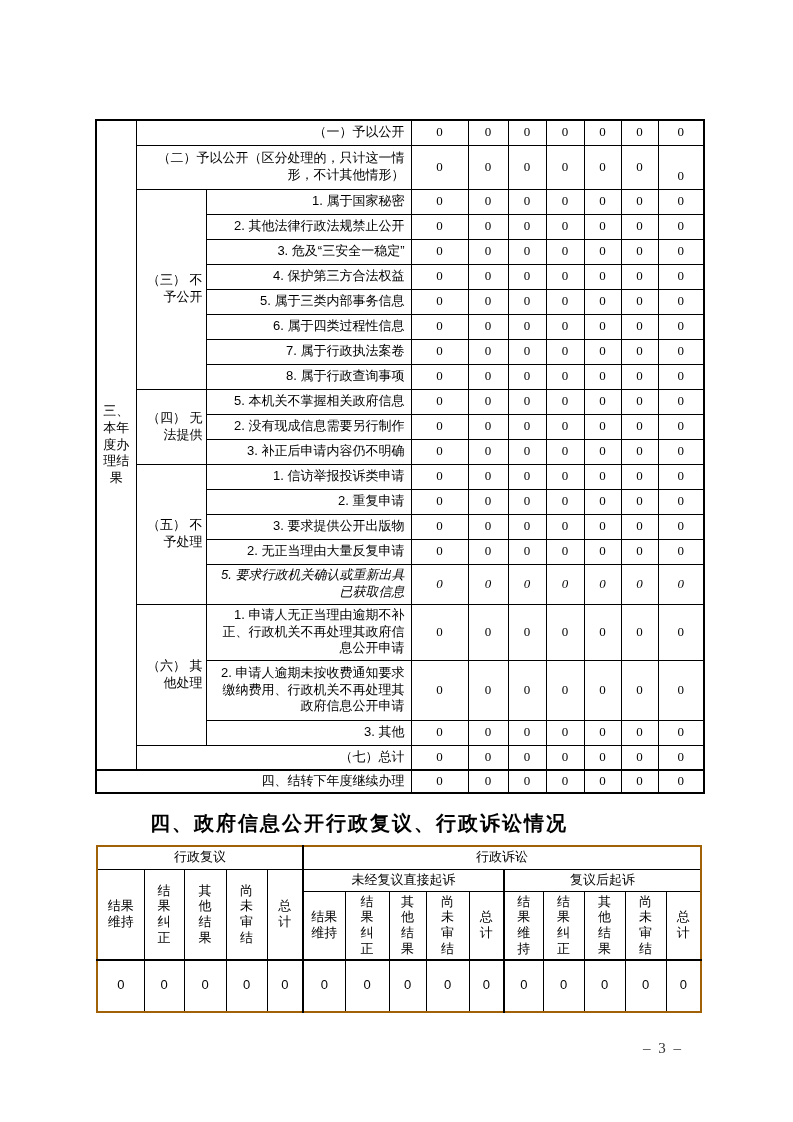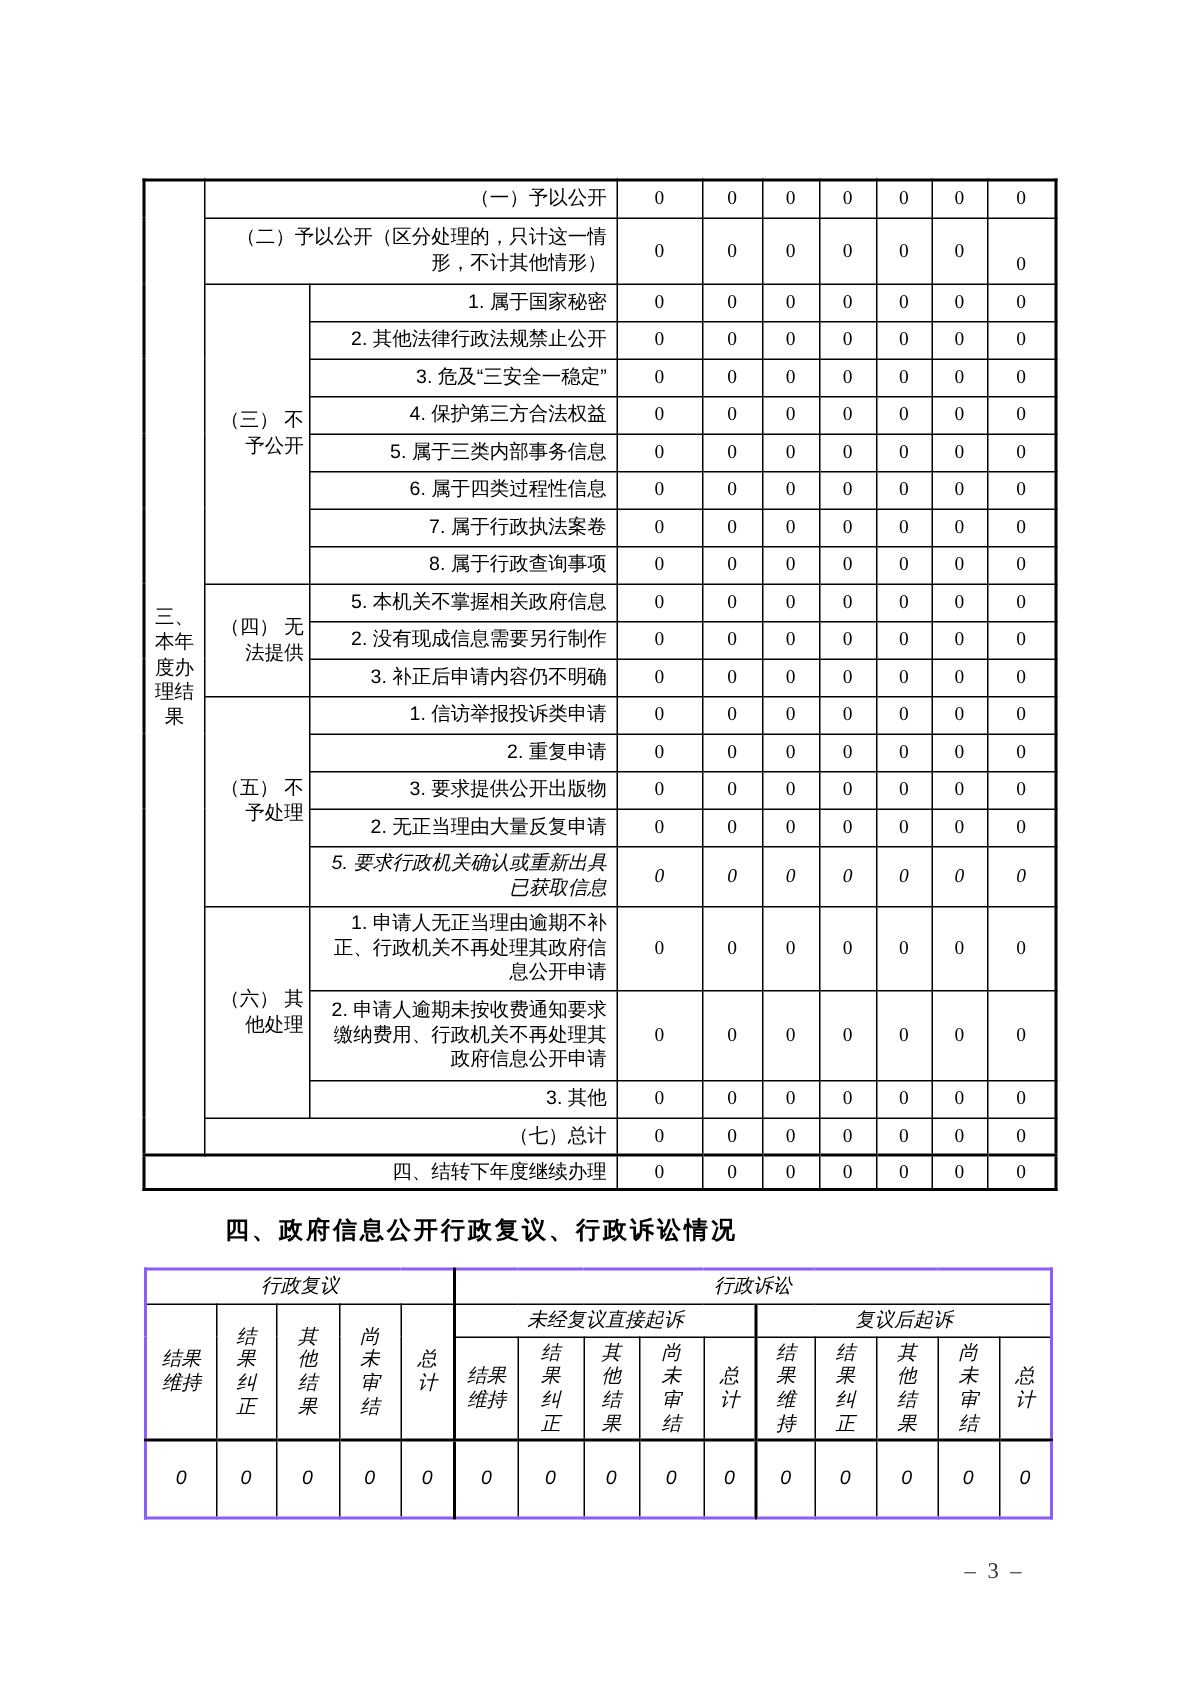--- a/index.html
+++ b/index.html
@@ -15,29 +15,29 @@
   .t1{position:absolute;left:95px;top:119px;width:608px;border:2px solid #000;}
   .t1 .side{text-align:center;padding:2px 6px;}
   .t1 .grp{text-align:right;padding:2px 3px;margin-top:44px;}
   .t1 .lab{text-align:right;padding:2px 6px;}
   .t1 .val{text-align:center;font-family:"Liberation Serif","DejaVu Serif",serif;padding:0;}
   .t1 .vb{vertical-align:bottom;padding-bottom:4px;}
   tr.h25{height:25px;} tr.h26{height:14px;} tr.h44{height:44px;}
   tr.h40{height:40px;font-style:italic;} tr.h56{height:56px;} tr.h60{height:60px;}
   .bt2 td{border-top:2px solid #000;}
   
-  .t2{position:absolute;left:96px;top:845px;width:604px;border:2px solid #8b5cf6;font-style:italic;}
+  .t2{position:absolute;left:96px;top:845px;width:604px;border:2px solid #a16207;}
   .t2 td{text-align:center;}
   .t2 .gh{font-size:13px;padding:1px 0;}
   .t2 .vh{line-height:1.22;padding:2px 0;}
   .t2 .val{font-size:13px;padding:0;}
   .t2 .bl2{border-left:2px solid #000;}
   tr.h23{height:23px;} tr.h22{height:22px;} tr.h66{height:66px;} tr.h52{height:52px;}
   
-  .sec-title{position:absolute;left:150px;font-size:16px;font-weight:bold;
+  .sec-title{position:absolute;left:150px;font-size:20px;font-weight:bold;
              letter-spacing:2px;white-space:nowrap;}
   .sec4{top:810px;}
   .sec5{top:1016px;}
   .pagenum{position:absolute;left:643px;top:1040px;font-size:15px;letter-spacing:2px;
            font-family:"Liberation Serif","DejaVu Serif",serif;color:#333;}
 </style>
 </head>
 <body>
 
 <div class="page">

